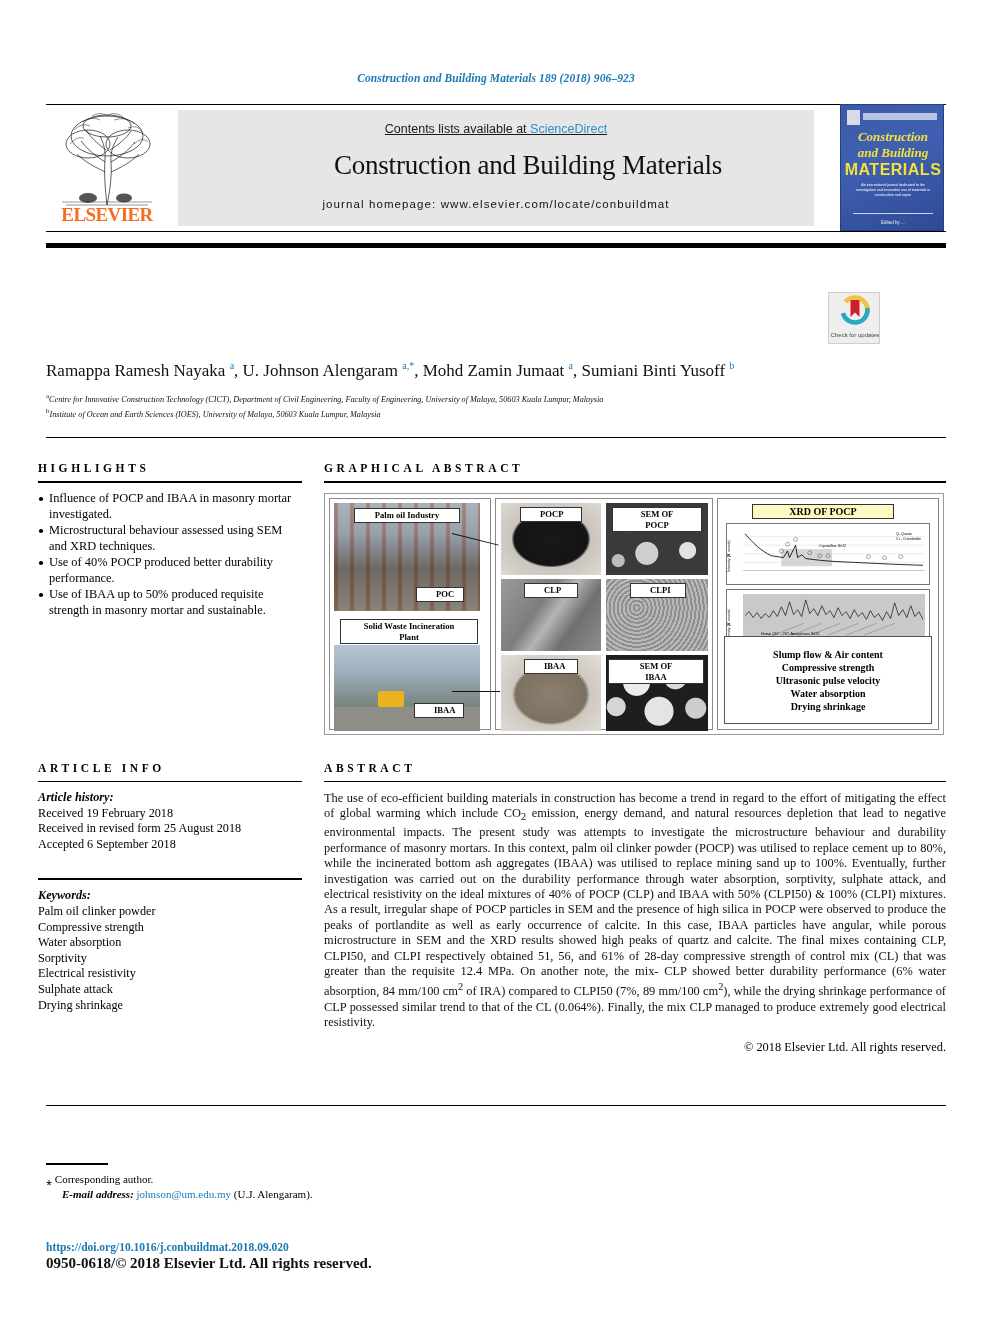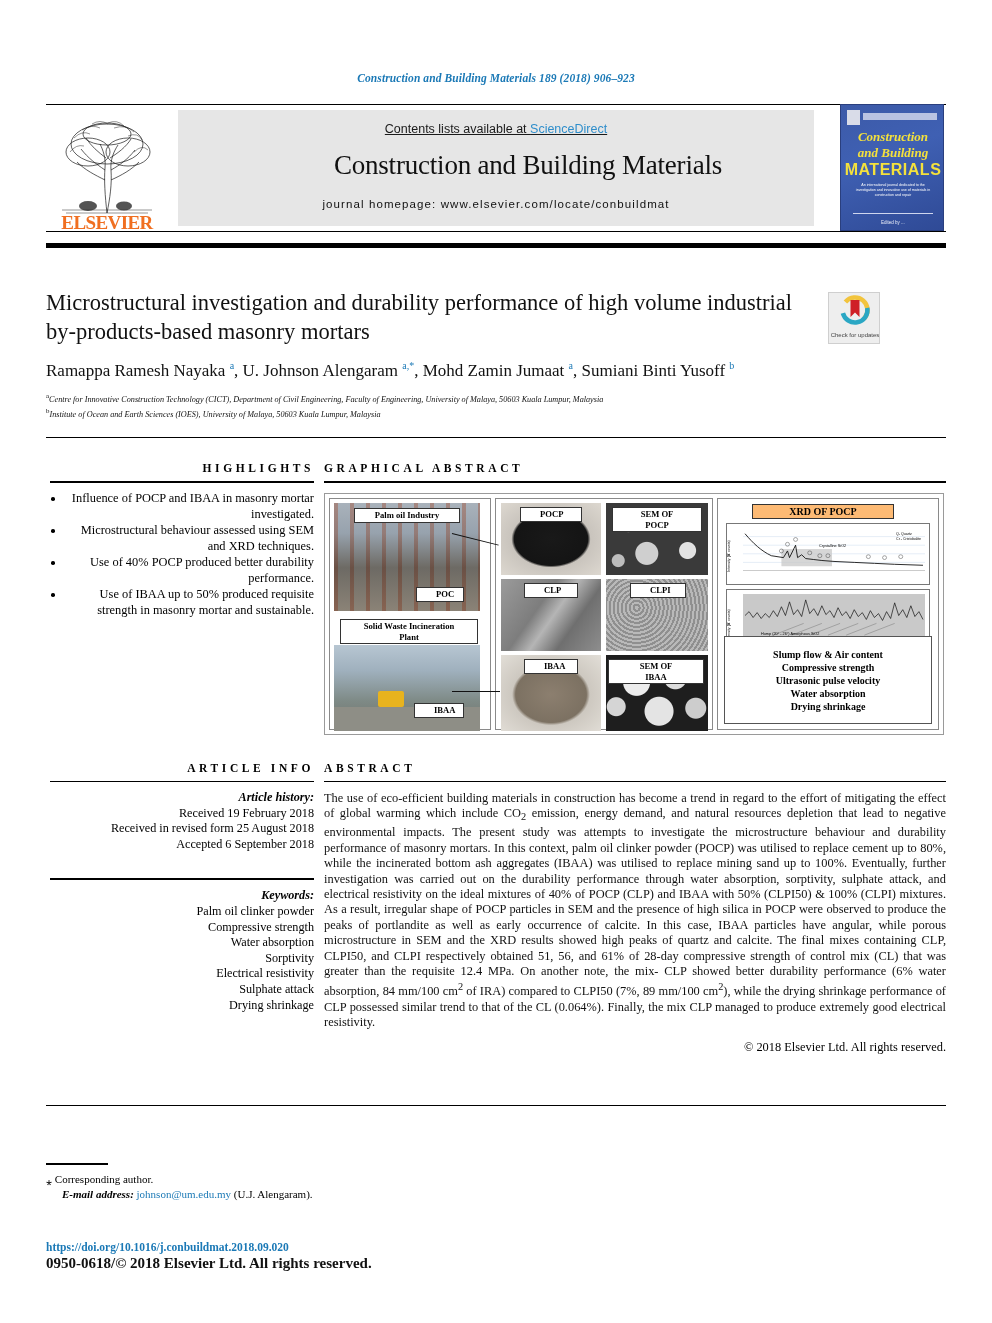--- a/index.html
+++ b/index.html
@@ -52,21 +52,21 @@
   }
   .mast-rule-bottom {
     position: absolute;
     left: 0; top: 127px;
     width: 900px;
     height: 1px;
     background: #000;
   }
   .elsevier-logo {
     position: absolute;
-    left: 2px; top: 14px;
+    left: 2px; top: 6px;
     width: 118px;
     height: 118px;
   }
   .els-word {
     position: absolute;
     left: 0; bottom: 2px;
     width: 118px;
     text-align: center;
     font-family: "Liberation Serif", serif;
     font-size: 19px;
@@ -245,23 +245,22 @@
   .rule-under-authors {
     position: absolute;
     left: 46px; top: 437px;
     width: 900px; height: 1px;
     background: #000;
   }
 
   
   .col-left {
     position: absolute;
-    left: 50px;
+    left: 38px;
     width: 264px;
-    text-align: right;
   }
   .col-right {
     position: absolute;
     left: 324px;
     width: 622px;
   }
   .sec-head {
     font-family: "Liberation Serif", serif;
     font-weight: bold;
     font-size: 11.5px;
@@ -412,21 +411,21 @@
     height: 1px;
     transform-origin: left center;
     z-index: 4;
   }
 
   
   .xrd-title-box {
     position: absolute;
     left: 34px; top: 5px;
     width: 140px;
-    background: #fdba74;
+    background: #fef9c3;
     border: 1px solid #333;
     text-align: center;
     font-family: "Liberation Serif", serif;
     font-weight: bold;
     font-size: 10px;
     padding: 1px 0;
     z-index: 5;
   }
   .mini-chart {
     position: absolute;
@@ -608,21 +607,20 @@
       <div class="t2">and Building</div>
       <div class="t3">MATERIALS</div>
       <div class="blurb">An international journal dedicated to the investigation and innovative use of materials in construction and repair</div>
       <div class="botline"></div>
       <div class="botword">Edited by ...</div>
     </div>
   </div>
 
   <div class="thick-rule"></div>
 
-  <div class="title">Microstructural investigation and durability performance of high volume industrial by-products-based masonry mortars</div>
 
   <div class="crossmark">
     <svg width="52" height="34" viewBox="0 0 52 34">
       <circle cx="26" cy="17" r="12.5" fill="none" stroke="#f2c43d" stroke-width="4.5" stroke-dasharray="40 80" transform="rotate(-140 26 17)"></circle>
       <circle cx="26" cy="17" r="12.5" fill="none" stroke="#2aa7c4" stroke-width="4.5" stroke-dasharray="38 80" transform="rotate(-10 26 17)"></circle>
       <path d="M21.5 7 h9 v17 l-4.5 -4.5 l-4.5 4.5 z" fill="#cf2027"></path>
     </svg>
     <div class="cm-label">Check for updates</div>
   </div>
 

